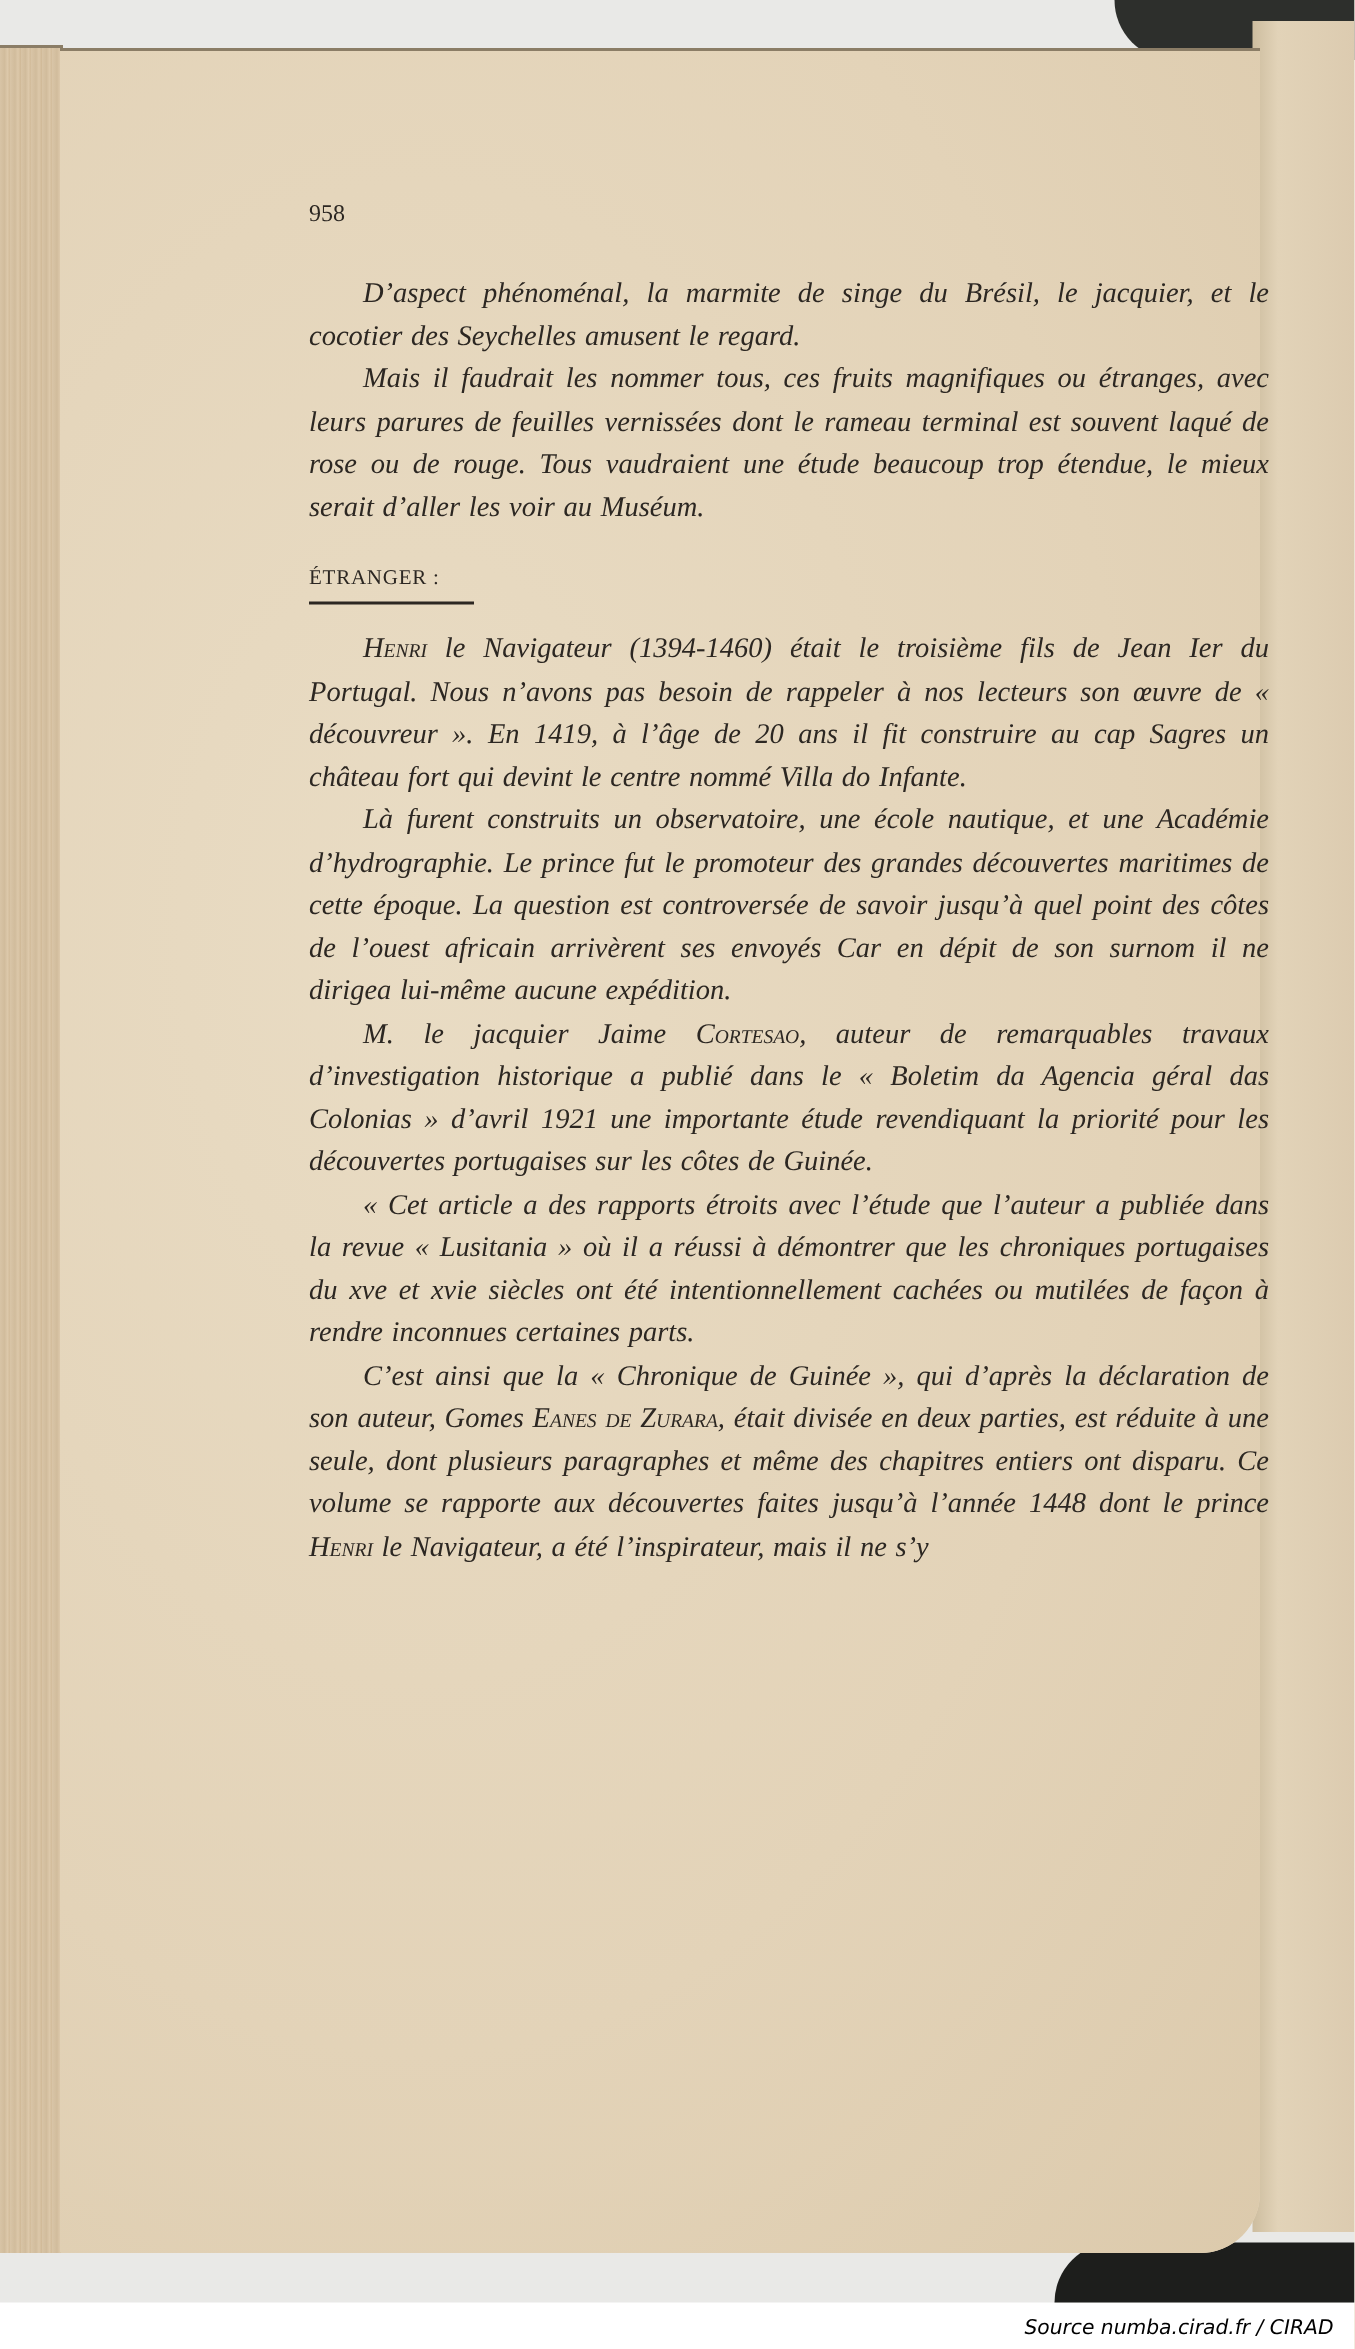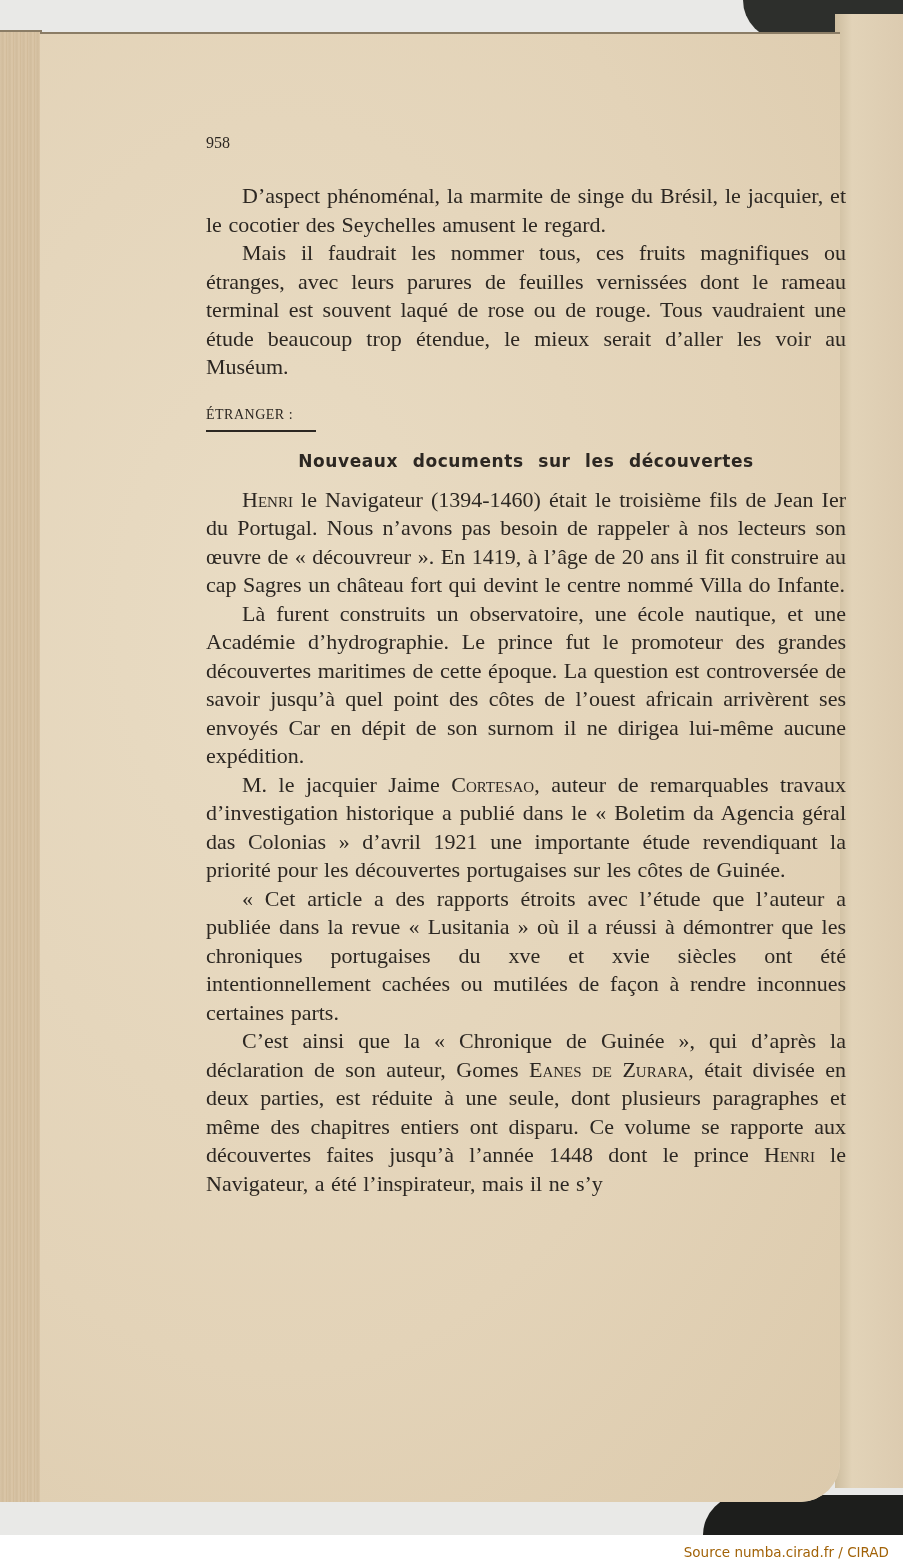--- a/index.html
+++ b/index.html
@@ -48,42 +48,43 @@
     display: flex; align-items: baseline; gap: 0;
     font-size: 16px; margin-top: 0;
     position: relative; height: 24px;
   }
   .page-num { position: absolute; left: 0; top: 4px; font-size: 16px; }
   .head-title {
     position: absolute; left: 107px; top: 7px;
     font-size: 13px; font-weight: bold; letter-spacing: 0.8px;
   }
   .para {
-    font-size: 22px; line-height: 28.5px; margin: 0;
+    font-size: 19px; line-height: 28.5px; margin: 0;
     text-align: justify; text-align-last: left;
     word-spacing: 1px;
+    font-style: italic;
   }
   .para.indent { text-indent: 36px; }
   .p1 { margin-top: 28px; }
   .section-label {
     margin-top: 25px; font-size: 14px; font-weight: normal; letter-spacing: 0.5px;
     display: inline-block;
   }
   .section-rule {
     width: 110px; height: 2px; background: #2c2722; margin-top: 7px;
   }
   .article-title {
     text-align: center; font-weight: bold; font-size: 18.5px; line-height: 26px;
     margin: 16px 0 12px 0; letter-spacing: 0.6px; word-spacing: 8px;
     font-family: "DejaVu Sans", sans-serif; font-size: 17px;
   }
   .sc { font-variant: small-caps; }
   .source-credit {
     position: absolute; right: 14px; bottom: 6px;
-    font-family: "DejaVu Sans", sans-serif; font-size: 13.5px; color: #a16207;
+    font-family: "DejaVu Sans", sans-serif; font-size: 13.5px; color: #000000; font-style: italic;
   }
 </style>
 </head>
 <body>
 
 <div class="scan-bg"></div>
 <div class="dark-corner"></div>
 <div class="next-page"></div>
 <div class="dark-corner-bottom"></div>
 <div class="page-edges"></div>
@@ -94,21 +95,20 @@
     <span class="page-num">958</span>
   </div>
 
   <p class="para indent p1">D’aspect phénoménal, la marmite de singe du Brésil, le jacquier, et le cocotier des Seychelles amusent le regard.</p>
   <p class="para indent">Mais il faudrait les nommer tous, ces fruits magnifiques ou étranges, avec leurs parures de feuilles vernissées dont le rameau terminal est souvent laqué de rose ou de rouge. Tous vaudraient une étude beaucoup trop étendue, le mieux serait d’aller les voir au Muséum.</p>
 
   <div class="section-label">ÉTRANGER :</div>
   <div class="section-rule"></div>
 
   <div class="article-title">
-    <div>Nouveaux documents sur les découvertes</div>
   </div>
 
   <p class="para indent"><span class="sc">Henri</span><span> le Navigateur (1394-1460) était le troisième fils de Jean Ier du Portugal. Nous n’avons pas besoin de rappeler à nos lecteurs son œuvre de « découvreur ». En 1419, à l’âge de 20 ans il fit construire au cap Sagres un château fort qui devint le centre nommé Villa do Infante.</span></p>
   <p class="para indent">Là furent construits un observatoire, une école nautique, et une Académie d’hydrographie. Le prince fut le promoteur des grandes découvertes maritimes de cette époque. La question est controversée de savoir jusqu’à quel point des côtes de l’ouest africain arrivèrent ses envoyés Car en dépit de son surnom il ne dirigea lui-même aucune expédition.</p>
   <p class="para indent"><span>M. le jacquier Jaime </span><span class="sc">Cortesao</span><span>, auteur de remarquables travaux d’investigation historique a publié dans le « Boletim da Agencia géral das Colonias » d’avril 1921 une importante étude revendiquant la priorité pour les découvertes portugaises sur les côtes de Guinée.</span></p>
   <p class="para indent">« Cet article a des rapports étroits avec l’étude que l’auteur a publiée dans la revue « Lusitania » où il a réussi à démontrer que les chroniques portugaises du xve et xvie siècles ont été intentionnellement cachées ou mutilées de façon à rendre inconnues certaines parts.</p>
   <p class="para indent"><span>C’est ainsi que la « Chronique de Guinée », qui d’après la déclaration de son auteur, Gomes </span><span class="sc">Eanes de Zurara</span><span>, était divisée en deux parties, est réduite à une seule, dont plusieurs paragraphes et même des chapitres entiers ont disparu. Ce volume se rapporte aux découvertes faites jusqu’à l’année 1448 dont le prince </span><span class="sc">Henri</span><span> le Navigateur, a été l’inspirateur, mais il ne s’y</span></p>
 </div>
 
 <div class="source-credit">Source numba.cirad.fr / CIRAD</div>

